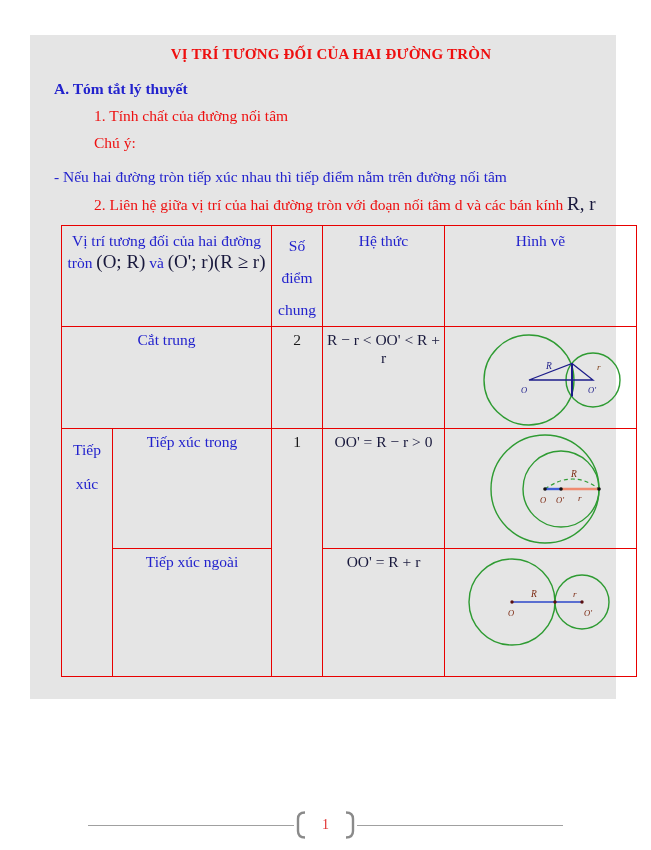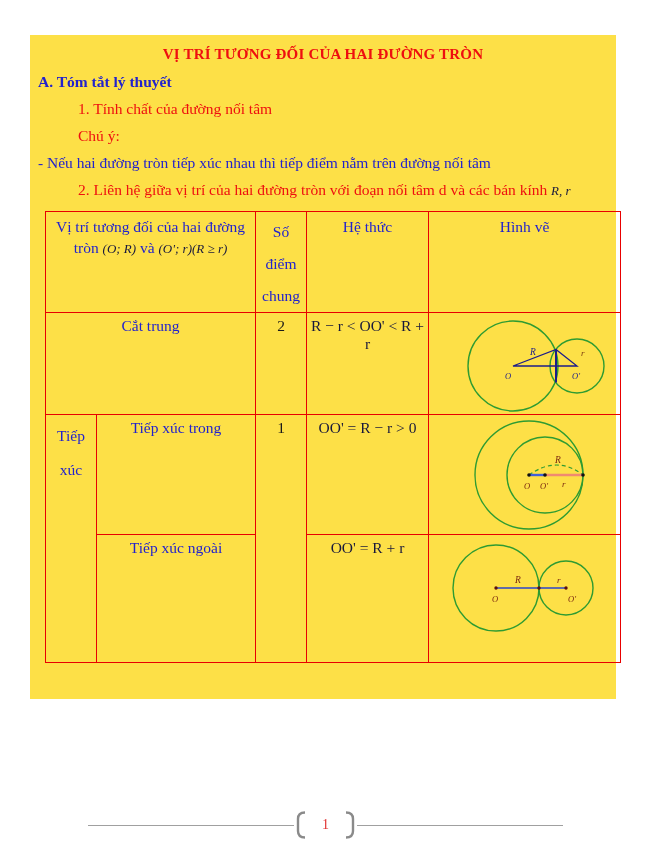--- a/index.html
+++ b/index.html
@@ -3,31 +3,31 @@
 <meta charset="utf-8">
 <style>
   * { margin:0; padding:0; box-sizing:border-box; }
   body { background:#ffffff; }
   .page {
     position:relative; width:651px; height:850px; background:#ffffff;
     font-family:"Liberation Serif", serif; overflow:hidden;
   }
   .content {
     position:absolute; left:30px; top:35px; width:586px; height:664px;
-    background:#fde047; padding:6px 8px 0 8px;
+    background:#e5e5e5; padding:6px 8px 0 24px;
   }
   .title {
     text-align:center; color:#ee0f0f; font-weight:bold; font-size:15px;
     line-height:27px; letter-spacing:.2px;
   }
   .line { font-size:15.5px; line-height:27px; }
-  .blue { color:#2222cd; }
+  .blue { color:#2222cd;margin-top:7px; }
   .red  { color:#ee0f0f;margin-left:40px; }
   .bold { font-weight:bold; }
-  .math { color:#18183c; font-style:italic; font-size:13px; }
+  .math { color:#18183c; font-size:19px; }
   table.rel {
     border-collapse:collapse; table-layout:fixed; width:575px;
     margin-left:7px; margin-top:7px;
   }
   table.rel td {
     border:1.5px solid #e80000; vertical-align:top; text-align:center;
     padding:4px 2px 0 2px; font-size:15.5px; overflow:hidden;
   }
   td.hdr { color:#2222cd; line-height:21px; }
   td.hdr-narrow { line-height:32px; padding-top:6px; }

